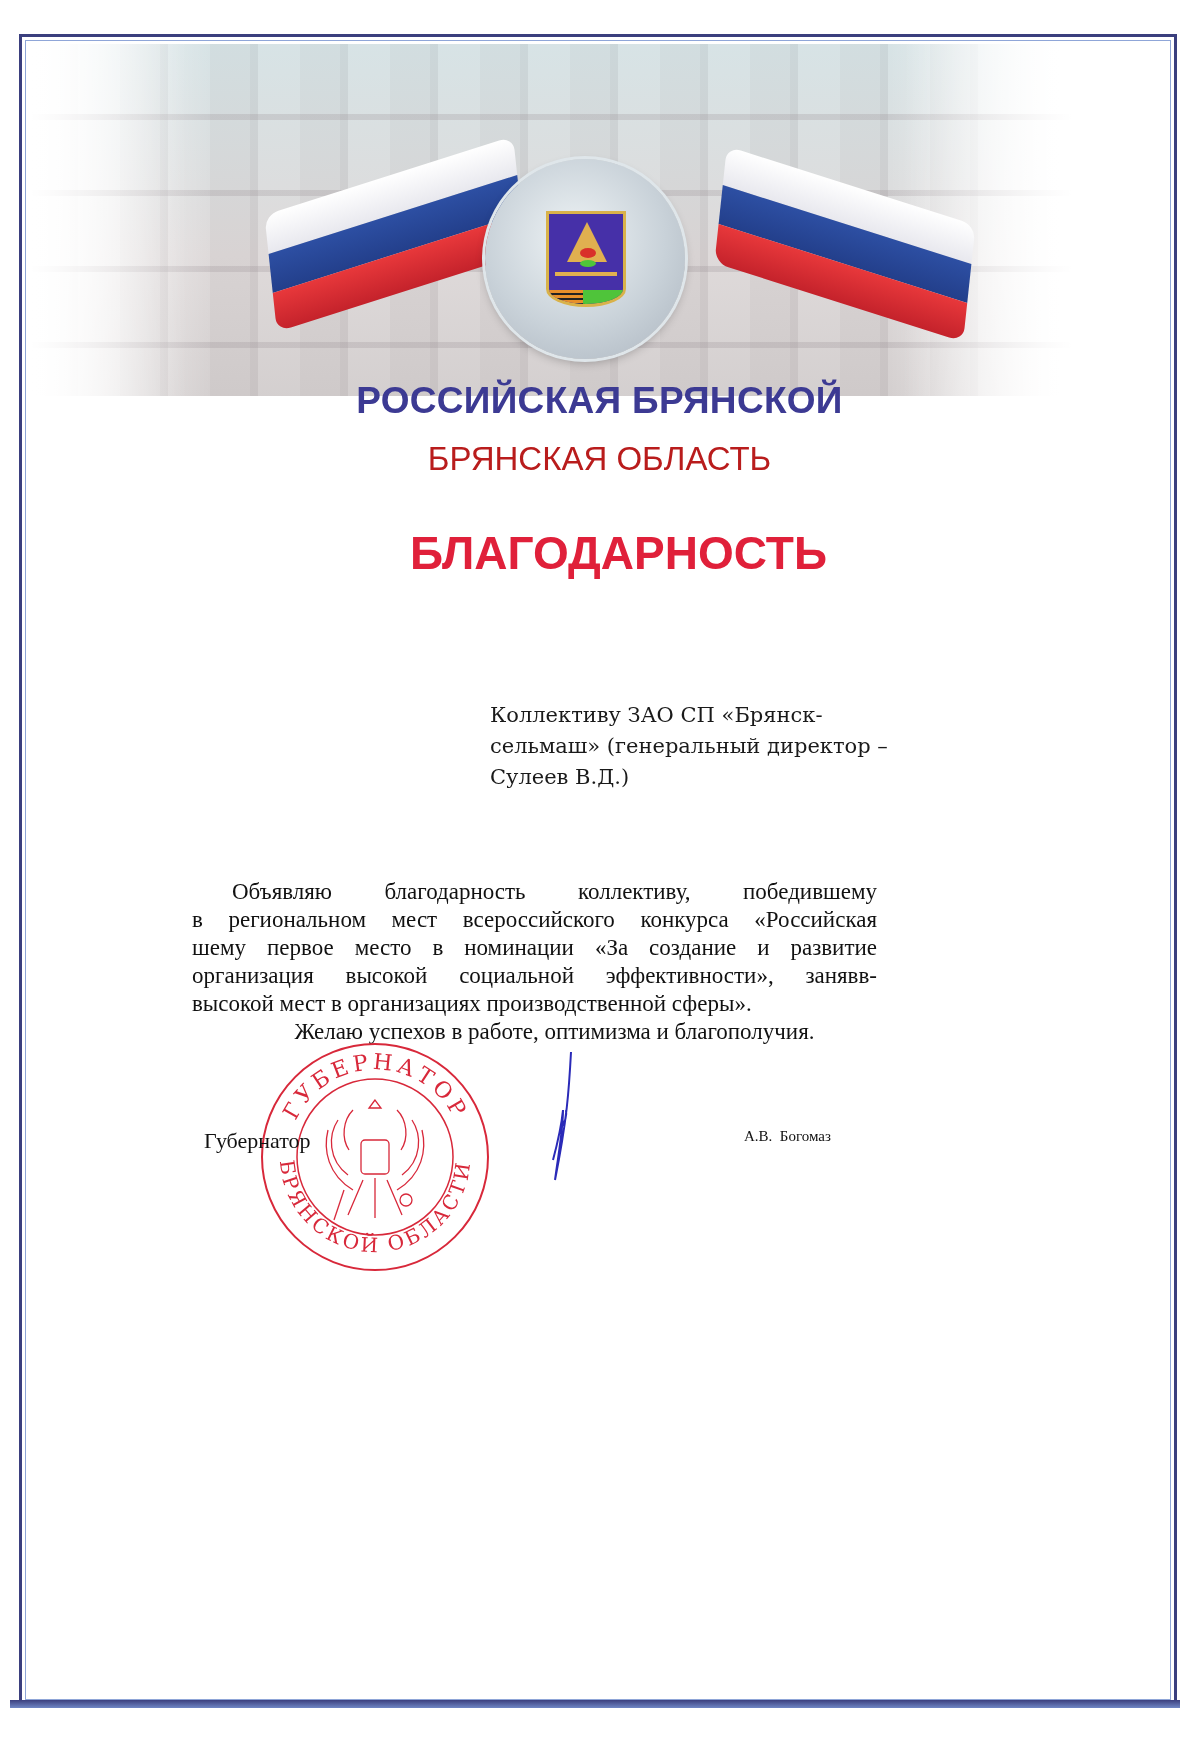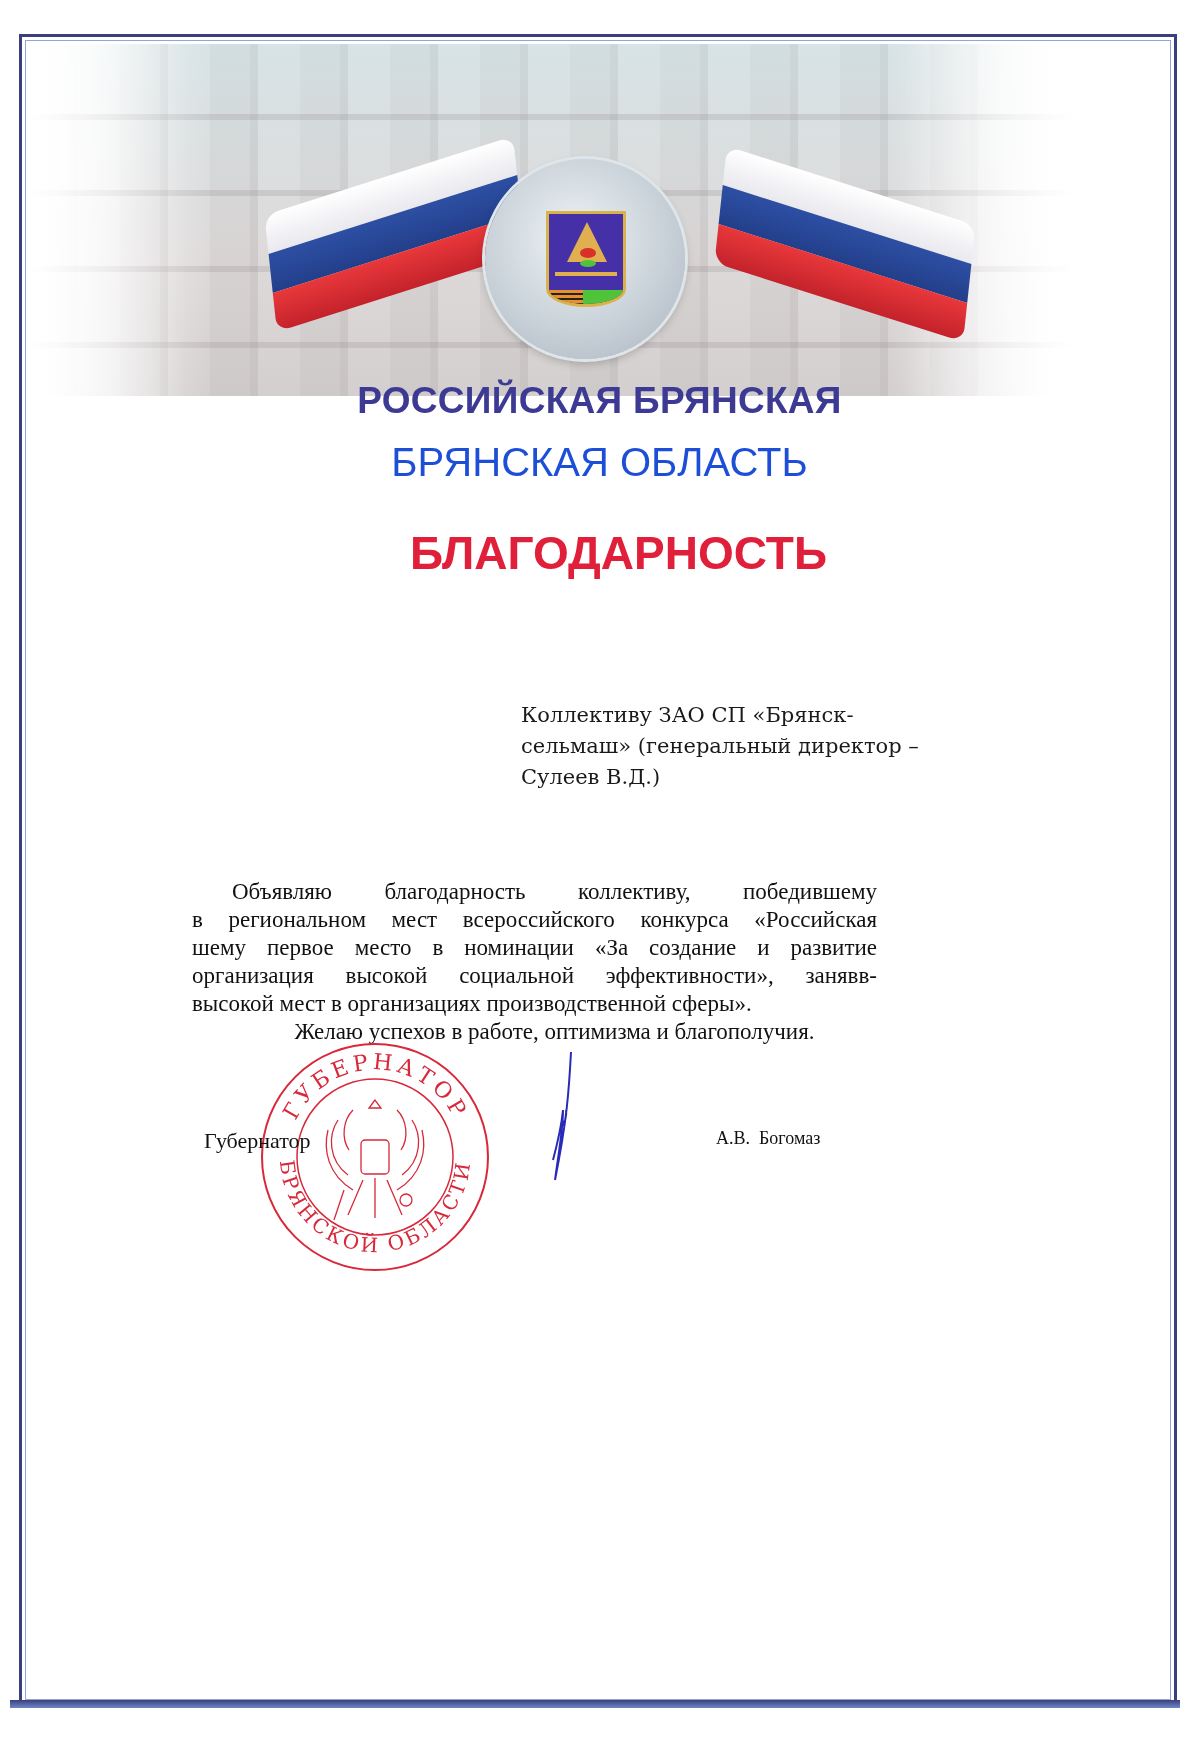--- a/index.html
+++ b/index.html
@@ -35,38 +35,38 @@
   .coat-of-arms { position: absolute; left: 61px; top: 52px; width: 80px; height: 96px;
     background: #4630a8; border: 3px solid #d9b24a; border-radius: 0 0 40px 40px / 0 0 18px 18px; box-sizing: border-box; overflow: hidden; }
   .coat-of-arms .tree { position: absolute; left: 18px; top: 8px; width: 0; height: 0; border-left: 20px solid transparent; border-right: 20px solid transparent; border-bottom: 40px solid #e0b050; }
   .coat-of-arms .ball { position: absolute; left: 31px; top: 34px; width: 16px; height: 10px; border-radius: 50%; background: #d9302a; }
   .coat-of-arms .leaf { position: absolute; left: 31px; top: 46px; width: 16px; height: 7px; border-radius: 50%; background: #4fc43a; }
   .coat-of-arms .book { position: absolute; left: 6px; top: 58px; width: 62px; height: 4px; background: #e0b050; }
   .coat-of-arms .ground { position: absolute; right: 0; bottom: 0; width: 40px; height: 14px; background: #4fc43a; }
   .coat-of-arms .ribbon { position: absolute; left: 0; bottom: 0; width: 36px; height: 14px; background: repeating-linear-gradient(180deg,#e8902a 0,#e8902a 3px,#222 3px,#222 5px); }
 
   .title-rf { position: absolute; left: 0; width: 100%; top: 380px; text-align: center; color: #3c3a93; font-weight: bold; font-size: 37px; letter-spacing: 0.3px; }
-  .title-region { position: absolute; left: 0; width: 100%; top: 440px; text-align: center; color: #1d4ed8; font-size: 40px; }
+  .title-region { position: absolute; left: 0; width: 100%; top: 440px; text-align: center; color: #b91c1c; font-size: 33px; }
   .title-gratitude { position: absolute; left: 0; width: 100%; top: 525px; text-align: center; color: #e0203a; font-weight: bold; font-size: 46px; line-height: 56px; }
   .title-gratitude div { white-space: pre; margin-left: 38px; }
 
-  .addressee { position: absolute; left: 521px; top: 700px; width: 400px; font-family: "DejaVu Serif", serif; font-size: 21px; line-height: 31px; color: #1a1a1a; }
+  .addressee { position: absolute; left: 490px; top: 700px; width: 400px; font-family: "DejaVu Serif", serif; font-size: 21px; line-height: 31px; color: #1a1a1a; }
   .addressee div { white-space: nowrap; }
 
   .body-text { position: absolute; left: 192px; top: 878px; width: 685px; font-family: "Liberation Serif", serif; font-size: 23px; line-height: 28px; color: #111; text-align: justify; }
   .body-text .l { display: block; text-align: justify; text-align-last: justify; }
   .body-text .l.first { text-indent: 40px; }
   .body-text .l.last { text-align-last: left; }
   .body-text .wish { display: block; text-indent: 40px; text-align: center; }
 
   .stamp { position: absolute; left: 258px; top: 1040px; width: 235px; height: 235px; }
   .signature { position: absolute; left: 533px; top: 1050px; width: 60px; height: 140px; }
 
   .sig-role { position: absolute; left: 204px; top: 1128px; font-family: "Liberation Serif", serif; font-size: 22px; color: #111; }
-  .sig-name { position: absolute; left: 716px; top: 1128px; font-family: "Liberation Serif", serif; font-size: 18px; color: #111; white-space: pre; }
+  .sig-name { position: absolute; left: 744px; top: 1128px; font-family: "Liberation Serif", serif; font-size: 15px; color: #111; white-space: pre; }
 </style>
 </head>
 <body>
 
 <div class="frame-outer"></div>
 <div class="frame-inner"></div>
 <div class="frame-bottom-shadow"></div>
 
 <div class="header-photo">
   <div class="windows"></div>
@@ -89,21 +89,21 @@
       <div class="tree"></div>
         <div class="ball"></div>
         <div class="leaf"></div>
       <div class="book"></div>
         <div class="ribbon"></div>
         <div class="ground"></div>
     </div>
   </div>
 </div>
 
-<div class="title-rf">РОССИЙСКАЯ БРЯНСКАЯ</div>
+<div class="title-rf">РОССИЙСКАЯ БРЯНСКОЙ</div>
 <div class="title-region">БРЯНСКАЯ ОБЛАСТЬ</div>
 <div class="title-gratitude">
   <div>БЛАГОДАРНОСТЬ</div>
 </div>
 
 <div class="addressee">
   <div>Коллективу ЗАО СП «Брянск-</div>
   <div>сельмаш» (генеральный директор –</div>
   <div>Сулеев В.Д.)</div>
 </div>

